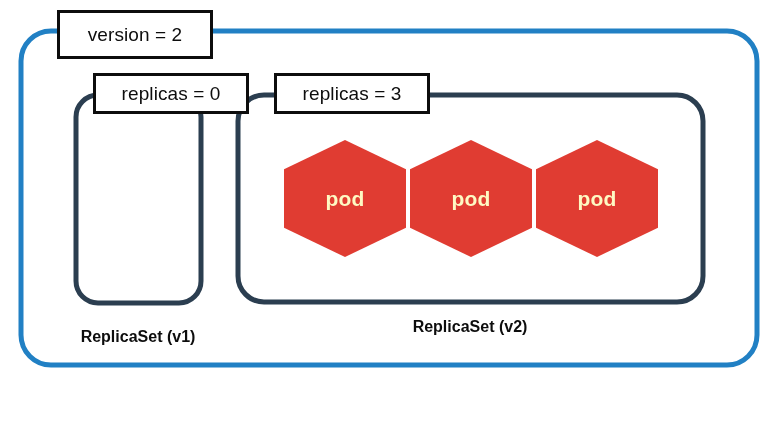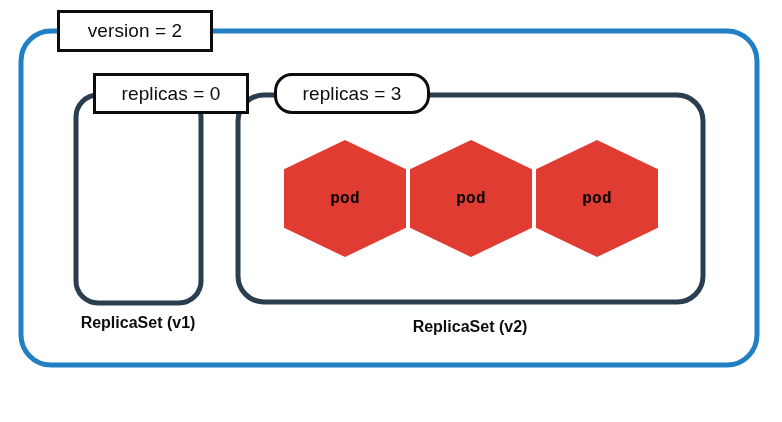--- a/index.html
+++ b/index.html
@@ -33,60 +33,59 @@
     border: 3px solid #0d0d0d;
     display: flex;
     align-items: center;
     justify-content: center;
     font-size: 19px;
     color: #0d0d0d;
     letter-spacing: 0.1px;
     white-space: nowrap;
     z-index: 5;
   }
-  #chip-version  { left: 57px;  top: 10px; width: 156px; height: 42px; }
+  #chip-version  { left: 57px;  top: 10px; width: 156px; height: 49px; }
   #chip-replicas-v1 { left: 57px; top: 73px; width: 156px; height: 41px; margin-left: 36px; }
-  #chip-replicas-v2 { left: 274px; top: 73px; width: 156px; height: 41px; border-radius: 18px; }
+  #chip-replicas-v2 { left: 274px; top: 73px; width: 156px; height: 41px; }
 
   
   .pod {
     position: absolute;
     width: 122px;
     height: 117px;
     background: #e03c32;
     -webkit-clip-path: polygon(50% 0%, 100% 25%, 100% 75%, 50% 100%, 0% 75%, 0% 25%);
     clip-path: polygon(50% 0%, 100% 25%, 100% 75%, 50% 100%, 0% 75%, 0% 25%);
     display: flex;
     align-items: center;
     justify-content: center;
     z-index: 4;
   }
   .pod-label {
-    color: #000000;
-    font-size: 16px;
+    color: #fef9c3;
+    font-size: 21px;
     font-weight: bold;
     letter-spacing: 0.2px;
     line-height: 1;
-    font-family: Liberation Mono, monospace;
   }
   #pod-1 { left: 284px; top: 140px; }
   #pod-2 { left: 410px; top: 140px; }
   #pod-3 { left: 536px; top: 140px; }
 
   
   .caption {
     position: absolute;
     font-size: 16px;
     font-weight: bold;
     color: #0d0d0d;
     text-align: center;
     white-space: nowrap;
     z-index: 6;
   }
-  #caption-rs-v1 { left: 48px;  top: 314px; width: 180px; }
+  #caption-rs-v1 { left: 48px;  top: 328px; width: 180px; }
   #caption-rs-v2 { left: 380px; top: 318px; width: 180px; }
   #caption-deployment { left: 292px; top: 389px; width: 180px; }
 </style>
 </head>
 <body>
 
 <div id="canvas">
 
   <svg id="svg-layer" viewBox="0 0 782 422" xmlns="http://www.w3.org/2000/svg">
 

